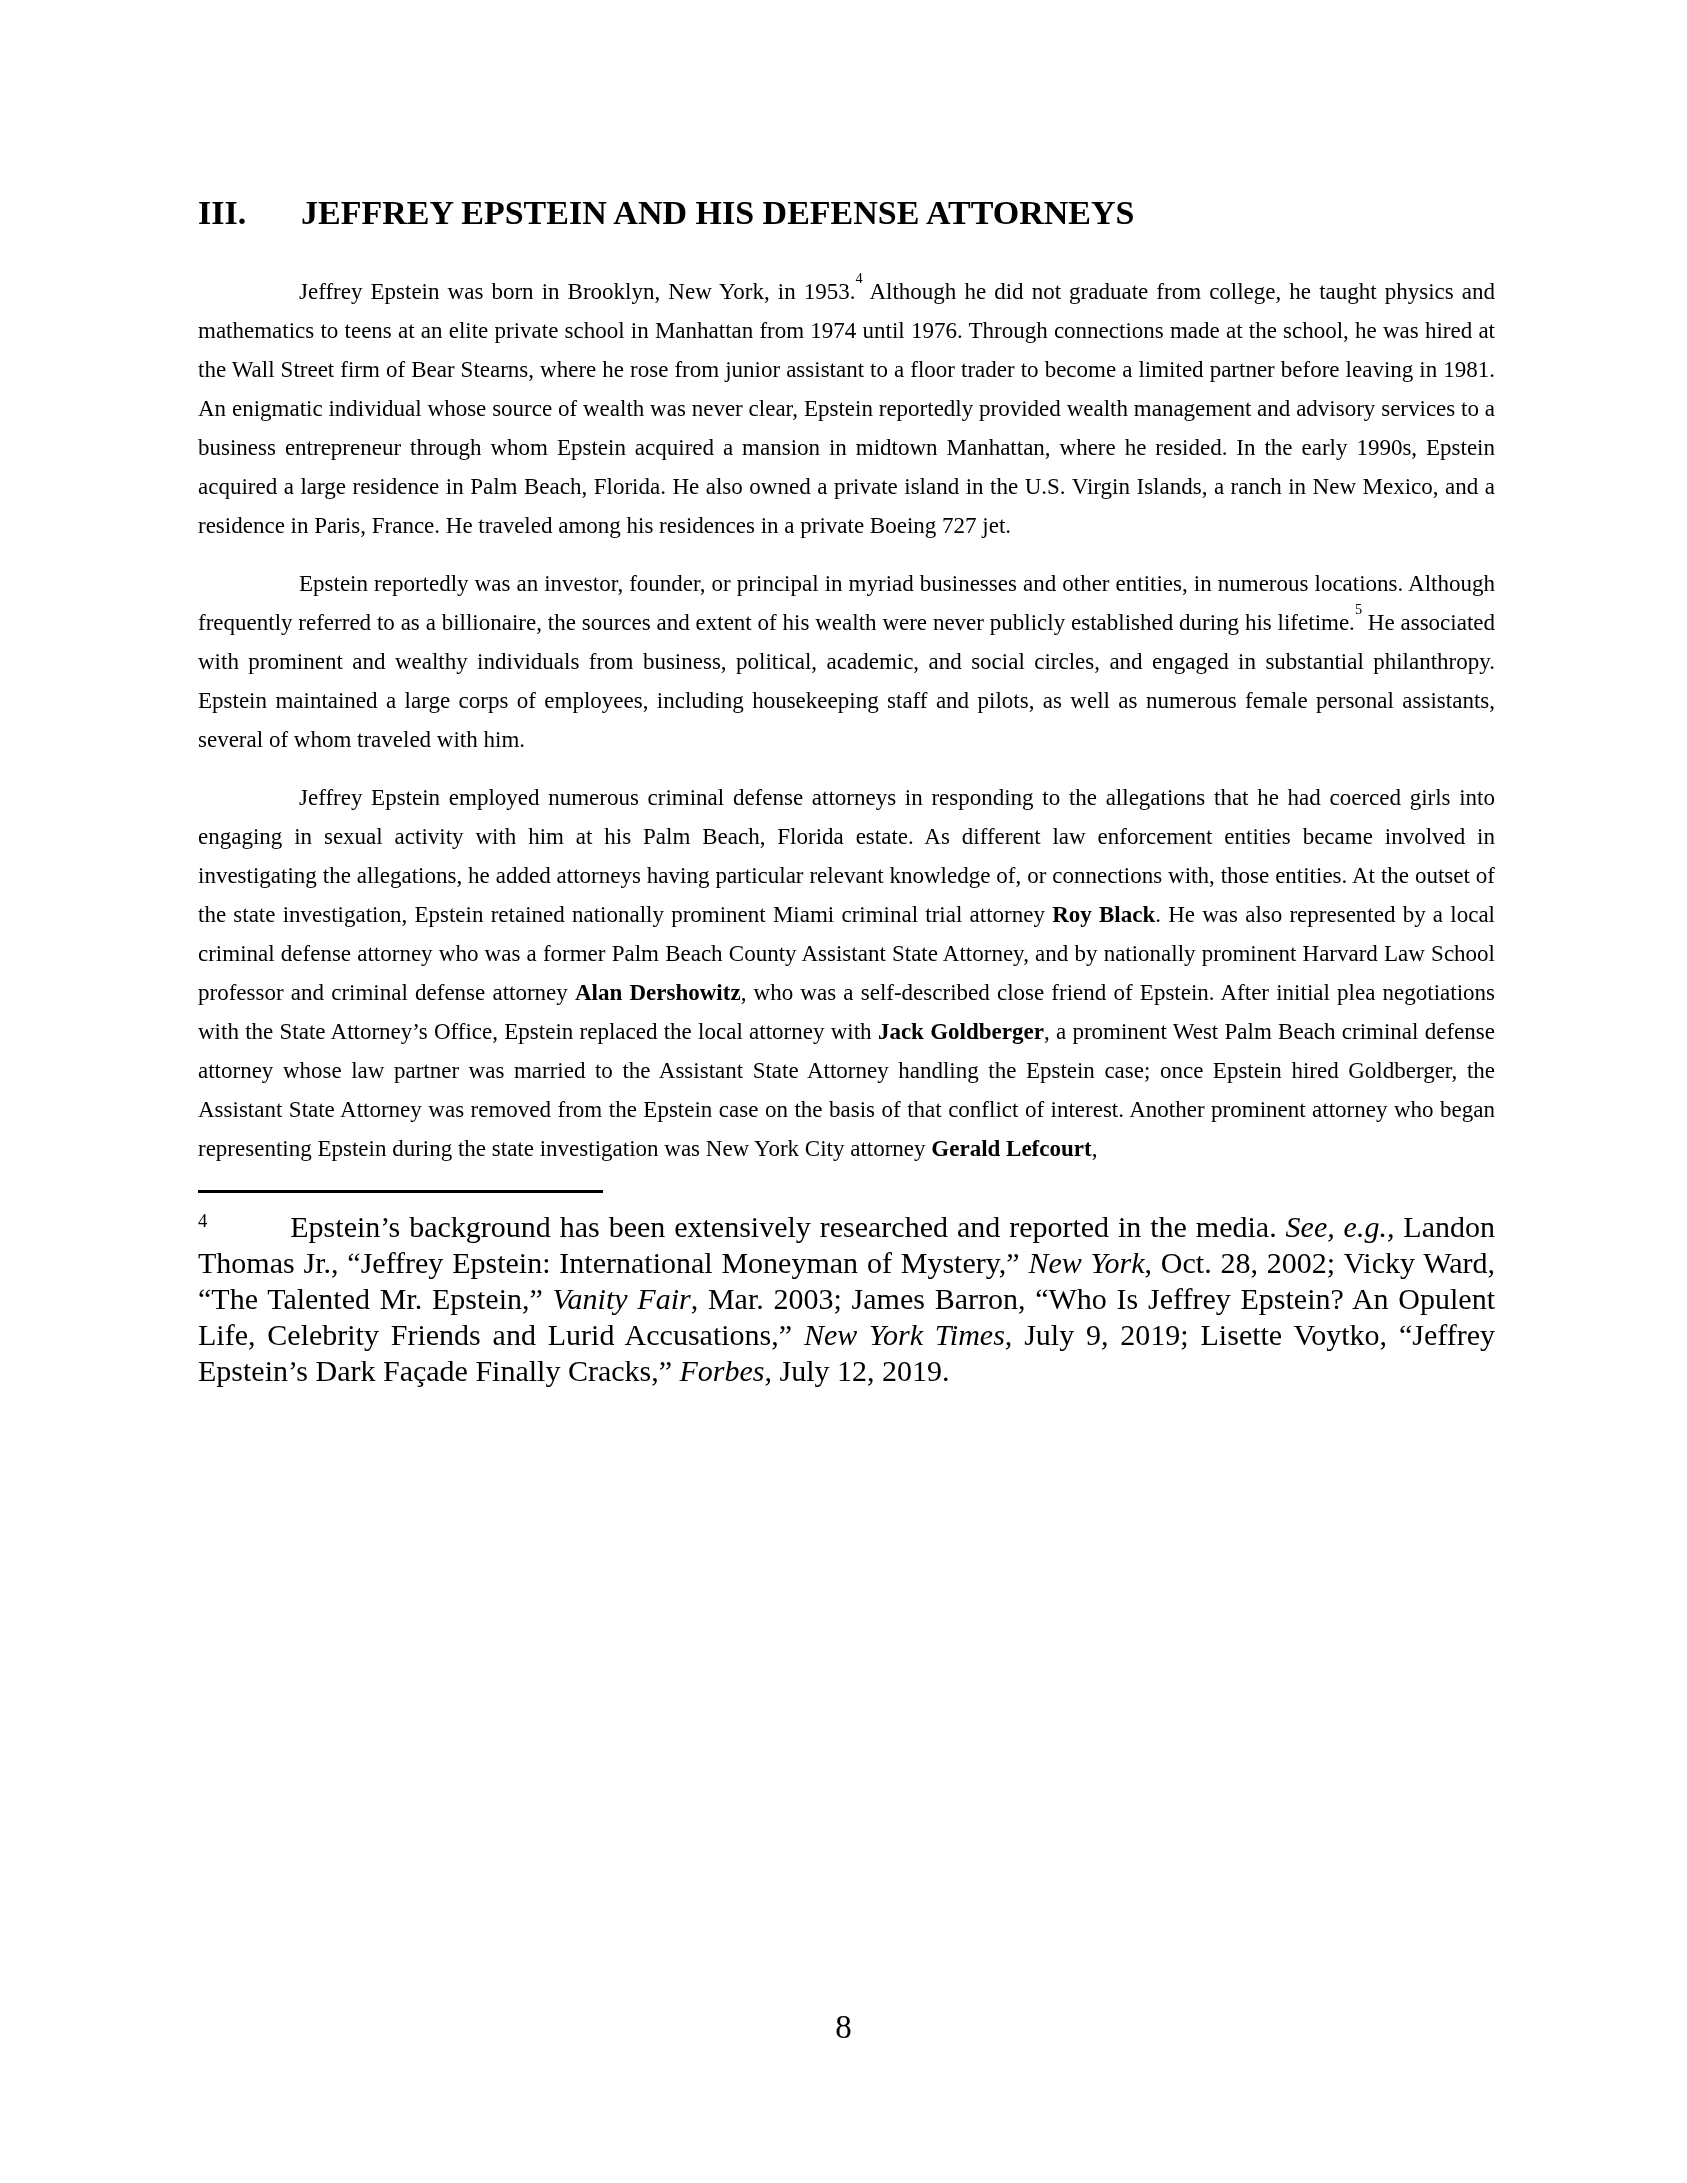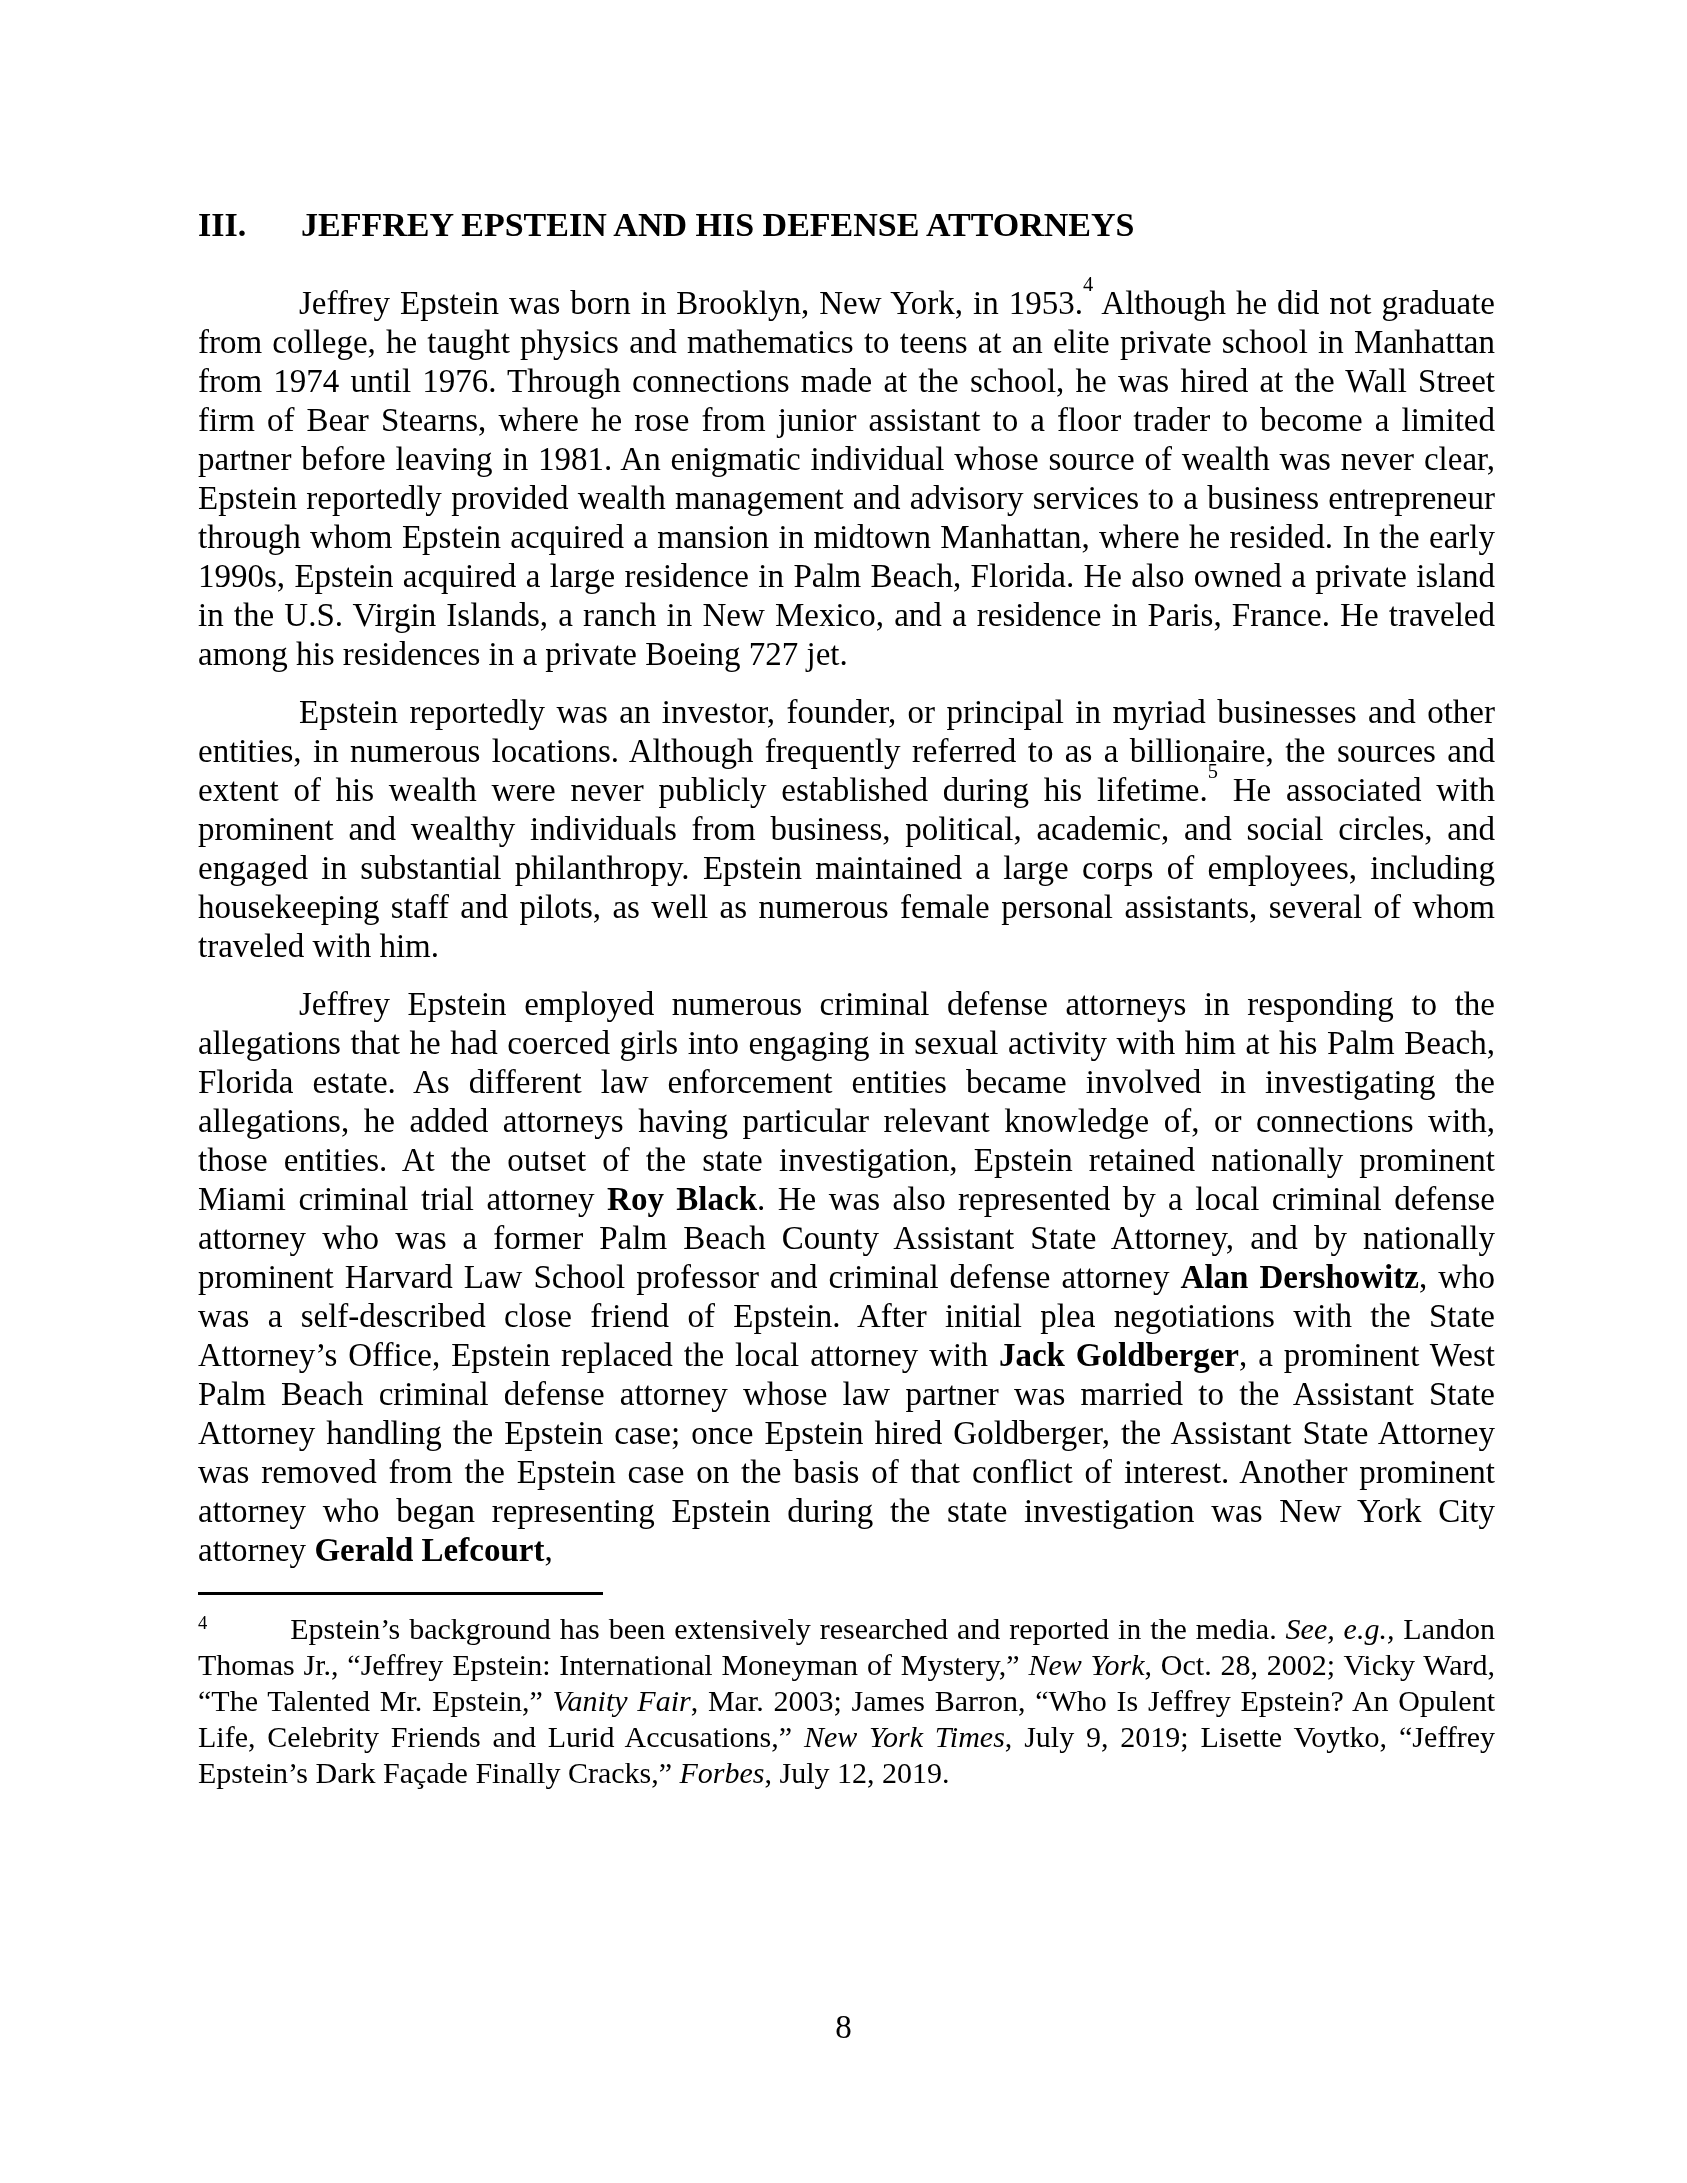--- a/index.html
+++ b/index.html
@@ -9,41 +9,41 @@
     width: 1687px;
     height: 2183px;
     background: #ffffff;
     color: #000000;
     font-family: "Liberation Serif", "DejaVu Serif", serif;
     overflow: hidden;
   }
   .content {
     position: absolute;
     left: 198px;
-    top: 205px;
+    top: 193px;
     width: 1297px;
   }
   .h-main {
     font-size: 34px;
     font-weight: bold;
     line-height: 39px;
     margin: 0 0 40px 0;
   }
   .h-main .h-num { display: inline-block; width: 103px; }
   .h-sub {
     font-size: 34px;
     font-weight: bold;
     line-height: 39px;
     margin: 0 0 32px 0;
     padding-left: 101px;
   }
   .h-sub .h-label { display: inline-block; width: 106px; }
   .h-sub-b { margin-top: 12px; }
   p.body {
-    font-size: 33px;
+    font-size: 23px;
     line-height: 39px;
     text-align: justify;
     text-indent: 101px;
     margin: 0 0 19px 0;
   }
   sup, .fn-marker {
     font-size: 62%;
     line-height: 0;
     position: relative;
     top: -0.55em;

